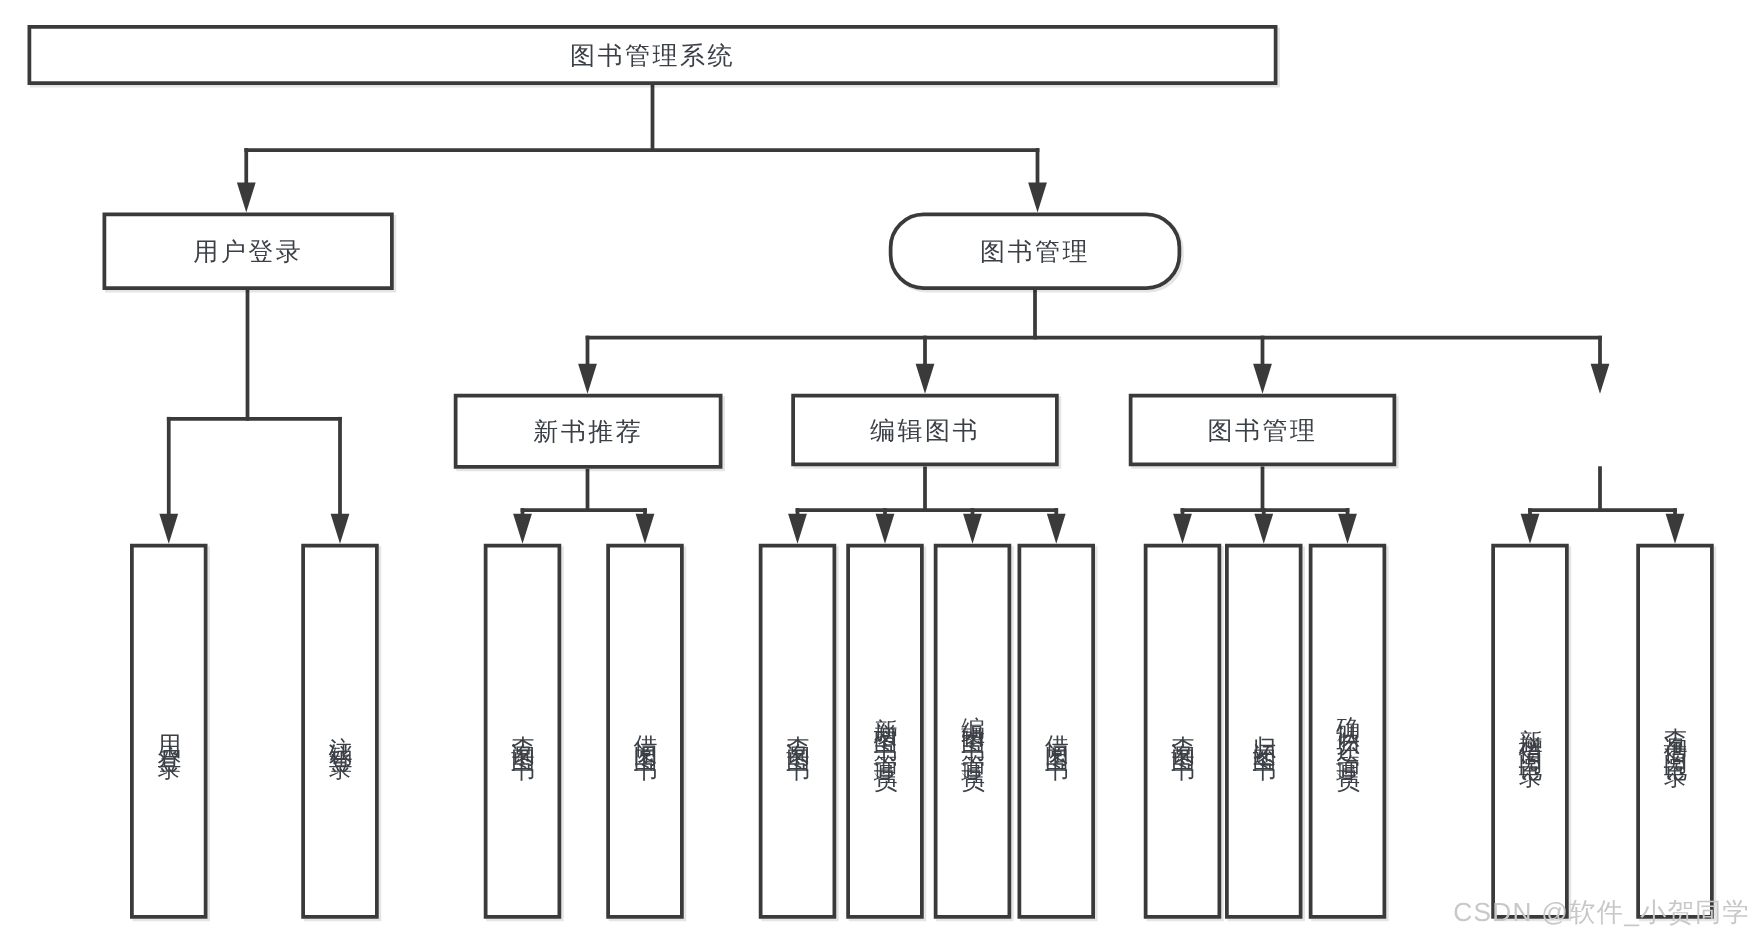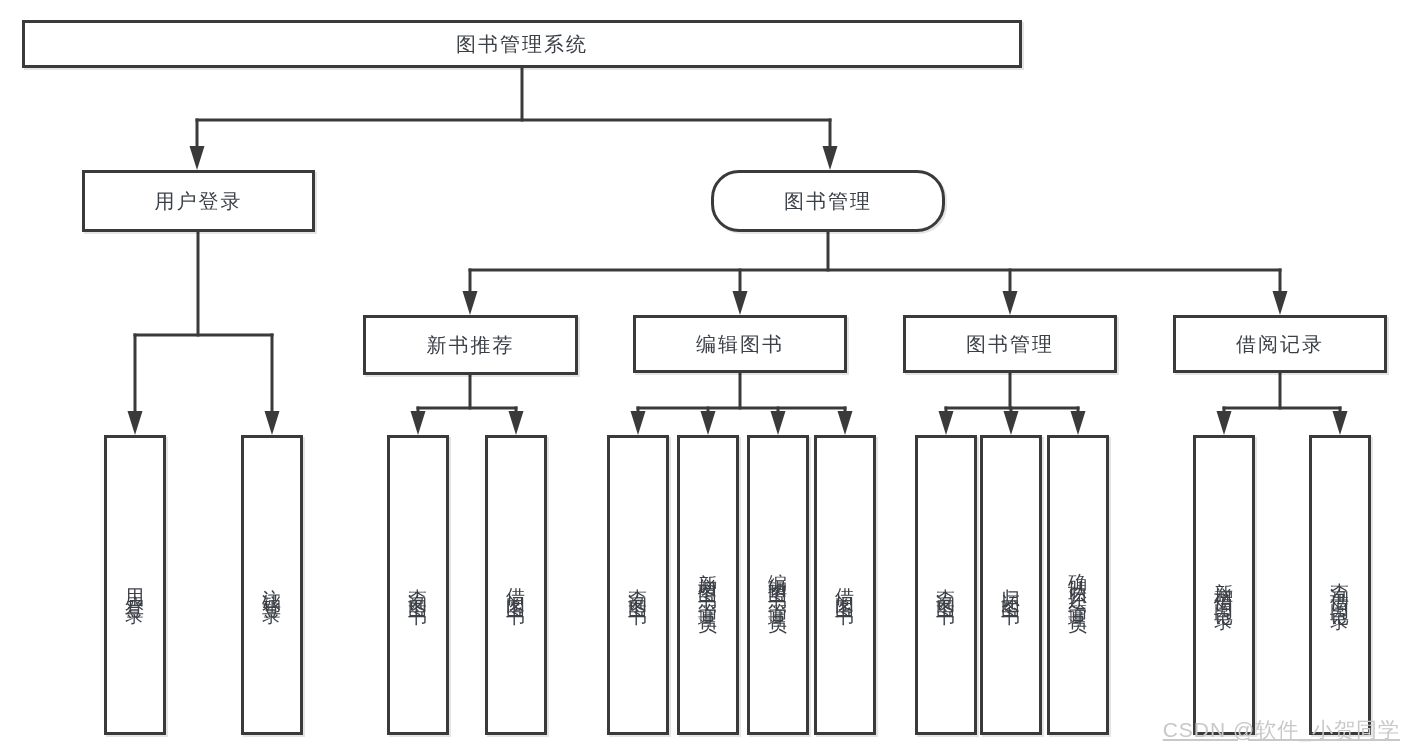--- a/index.html
+++ b/index.html
@@ -48,21 +48,20 @@
     color: #3b3f46;
   }
   .watermark {
     position: absolute;
     right: 5px;
     bottom: 3px;
     font-size: 21px;
     color: #c8c8c8;
     letter-spacing: 1px;
     white-space: nowrap;
-    text-decoration: underline;
   }
 </style>
 </head>
 <body>
 
 <div id="canvas">
 
   <svg id="wires" viewBox="0 0 1405 747" xmlns="http://www.w3.org/2000/svg">
     <g stroke="#3a3a3a" stroke-width="3" fill="#3a3a3a">
       <line x1="522" y1="68" x2="522" y2="121.5"></line>
@@ -145,23 +144,20 @@
 
   <div class="box-h" style="left:363px; top:315px; width:215px; height:60px;">
     <span>新书推荐</span>
   </div>
   <div class="box-h" style="left:633px; top:315px; width:214px; height:58px;">
     <span>编辑图书</span>
   </div>
   <div class="box-h" style="left:903px; top:315px; width:214px; height:58px;">
     <span>图书管理</span>
   </div>
-  <div class="box-h" style="left:1173px; top:315px; width:214px; height:58px;">
-    <span>借阅记录</span>
-  </div>
 
   <div class="box-v" style="left:104px;">
     <span class="vtext">用户登录</span>
   </div>
   <div class="box-v" style="left:241px;">
     <span class="vtext">注销登录</span>
   </div>
 
   <div class="box-v" style="left:387px;">
     <span class="vtext">查询图书</span>

